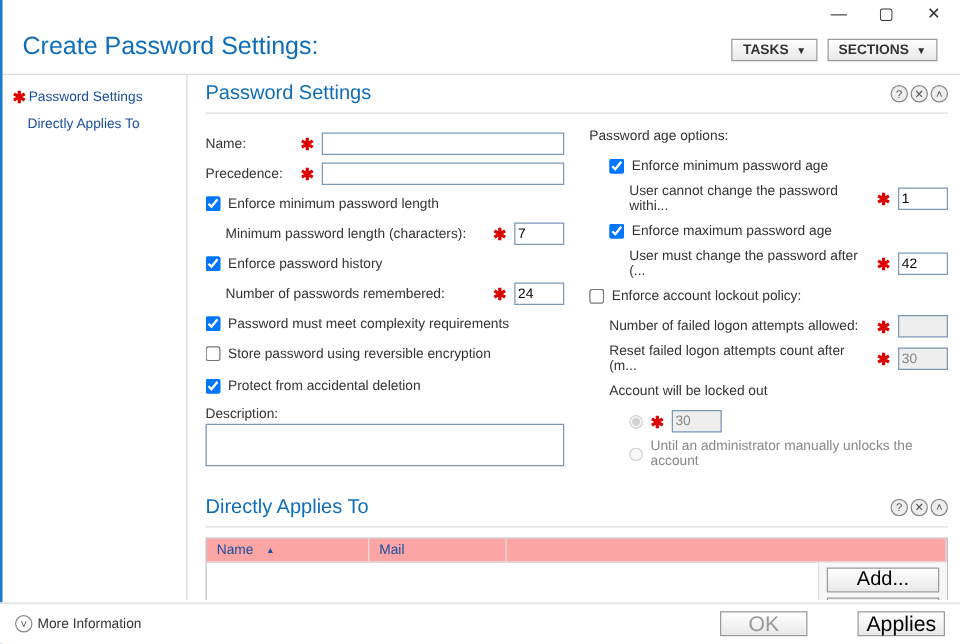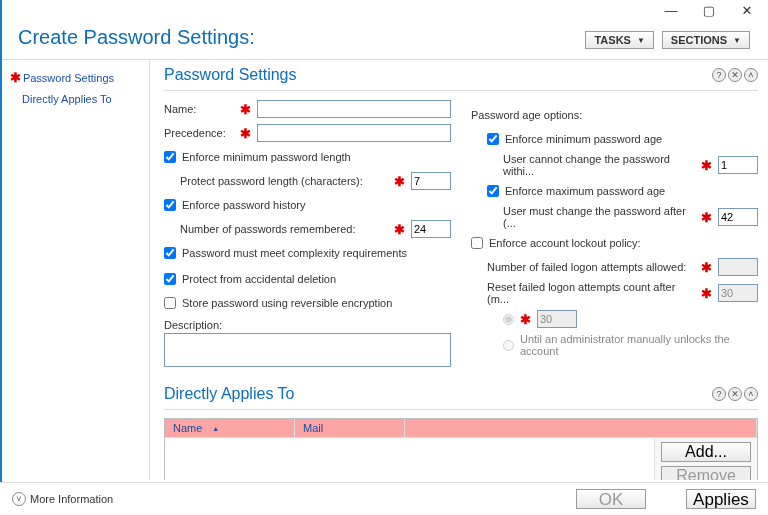--- a/index.html
+++ b/index.html
@@ -117,46 +117,46 @@
           <span class="lbl">Precedence:</span>
           <span class="req-inline">✱</span>
           <input class="inp wide" value="" style="">
         </div>
 
         <div class="row">
           <input type="checkbox" class="chk" checked="" style="">
           <span>Enforce minimum password length</span>
         </div>
         <div class="row indent1">
-          <span class="grow">Protect password length (characters):</span>
+          <span class="grow">Minimum password length (characters):</span>
           <span class="req-inline">✱</span>
           <input class="inp sm" value="7" style="">
         </div>
 
         <div class="row">
           <input type="checkbox" class="chk" checked="" style="">
           <span>Enforce password history</span>
         </div>
         <div class="row indent1">
           <span class="grow">Number of passwords remembered:</span>
           <span class="req-inline">✱</span>
           <input class="inp sm" value="24" style="">
         </div>
 
         <div class="row">
           <input type="checkbox" class="chk" checked="" style="">
           <span>Password must meet complexity requirements</span>
-        </div>
-        <div class="row" style="margin-top:6px;">
-          <input type="checkbox" class="chk" checked="" style="">
-          <span>Protect from accidental deletion</span>
         </div>
         <div class="row">
           <input type="checkbox" class="chk" style="">
           <span>Store password using reversible encryption</span>
+        </div>
+        <div class="row" style="margin-top:6px;">
+          <input type="checkbox" class="chk" checked="" style="">
+          <span>Protect from accidental deletion</span>
         </div>
 
         <div class="desc">
           <span>Description:</span>
           <textarea style=""></textarea>
         </div>
       </div>
 
       <div class="col">
         <div class="row">
@@ -188,20 +188,23 @@
         <div class="row indent1">
           <span class="grow">Number of failed logon attempts allowed:</span>
           <span class="req-inline">✱</span>
           <input class="inp sm disabled-inp" disabled="" value="" style="">
         </div>
         <div class="row indent1">
           <span class="grow">Reset failed logon attempts count after (m...</span>
           <span class="req-inline">✱</span>
           <input class="inp sm disabled-inp" disabled="" value="30" style="">
         </div>
+        <div class="row indent1">
+            <span>Account will be locked out</span>
+          </div>
         <div class="row indent2">
           <input type="radio" class="radio" checked="" disabled="" style="">
           <span class="req-inline">✱</span>
           <input class="inp sm disabled-inp" disabled="" value="30" style="">
         </div>
         <div class="row indent2">
           <input type="radio" class="radio" disabled="" style="">
           <span style="color:#888;">Until an administrator manually unlocks the account</span>
         </div>
       </div>

